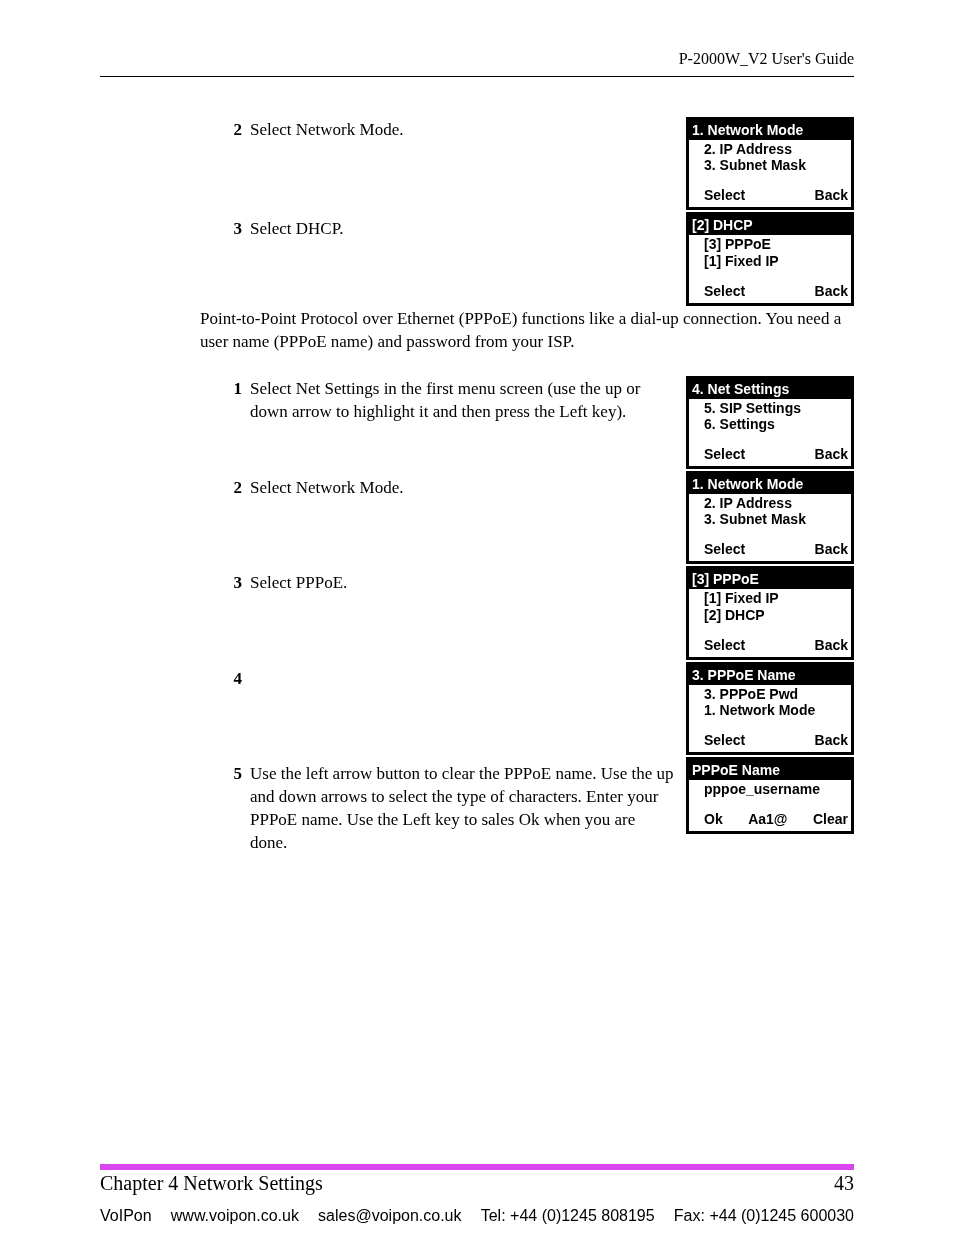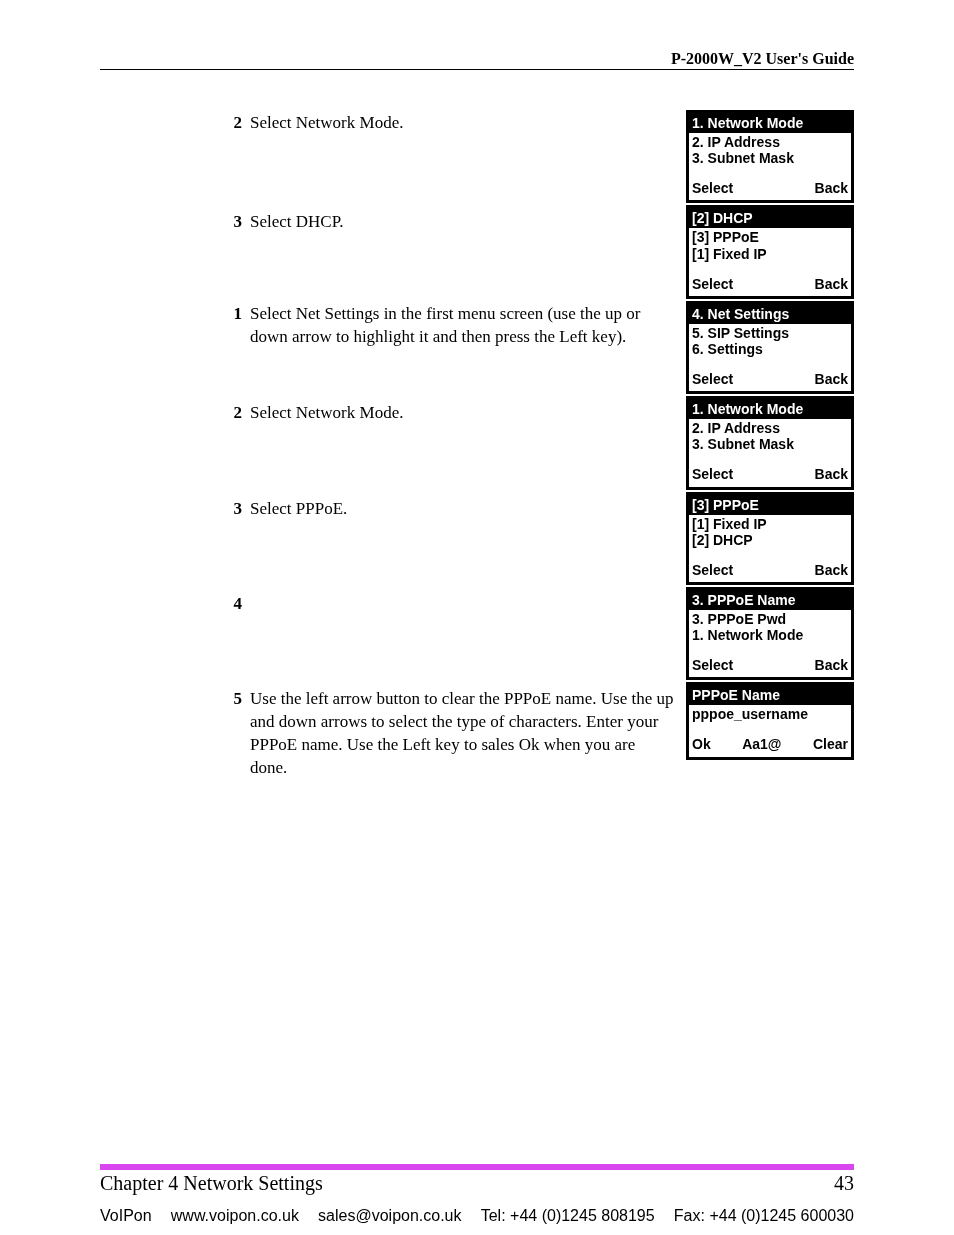--- a/index.html
+++ b/index.html
@@ -13,24 +13,23 @@
   }
   .page {
     width: 954px;
     min-height: 1195px;
     padding: 50px 100px 0 100px;
     position: relative;
   }
   .top-header {
     text-align: right;
     font-size: 16px;
-    padding-bottom: 1px;
+    padding-bottom: 8px;
     border-bottom: 1.5px solid #000;
     margin-bottom: 40px;
-    font-weight: bold;
   }
   .step-row {
     display: flex;
     align-items: flex-start;
     margin-bottom: 0;
   }
   .step-text {
     flex: 1;
     padding-right: 10px;
     font-size: 17px;
@@ -63,21 +62,21 @@
     font-weight: bold;
     line-height: 1.15;
     margin-bottom: 2px;
   }
   .phone .titlebar {
     background: #000;
     color: #fff;
     padding: 2px 3px 2px 3px;
   }
   .phone .body {
-    padding: 1px 3px 4px 3px;
+    padding: 1px 3px 4px 15px;
   }
   .phone .spacer { height: 14px; }
   .phone .softkeys {
     display: flex;
     justify-content: space-between;
     padding: 0 0 0 0;
   }
   .phone .softkeys.three span:nth-child(2){ text-align:center; }
   .phone .line { padding: 0 0; }
 
@@ -167,20 +166,23 @@
         <div class="spacer"></div>
         <div class="softkeys">
           <span>Select</span>
           <span>Back</span>
         </div>
       </div>
     </div>
   </div>
 
 
+  <div class="section-para">
+    <span>Point-to-Point Protocol over Ethernet (</span><span class="b">PPPoE</span><span>) functions like a dial-up connection. You need a user name (PPPoE name) and password from your ISP.</span>
+  </div>
 
   <div class="step-row">
     <div class="step-text">
       <div class="step-indent">
         <span class="step-num">1</span>
         <span class="step-content">
           <span>Select </span><span class="b">Net Settings</span><span> in the first menu screen (use the up or down arrow to highlight it and then press the </span><span class="b">Left</span><span> key).</span>
         </span>
       </div>
     </div>

